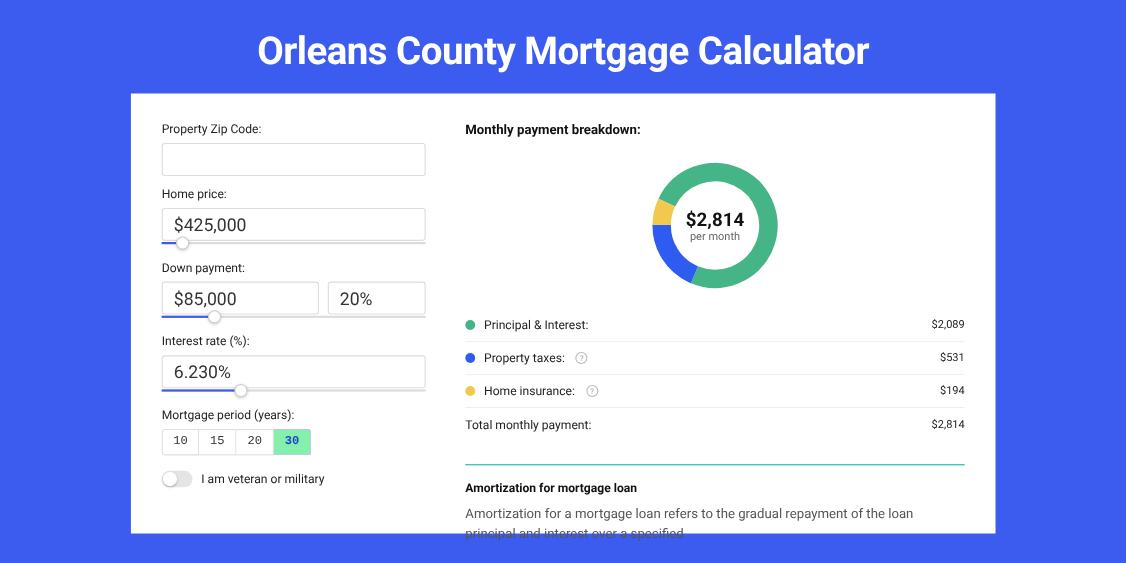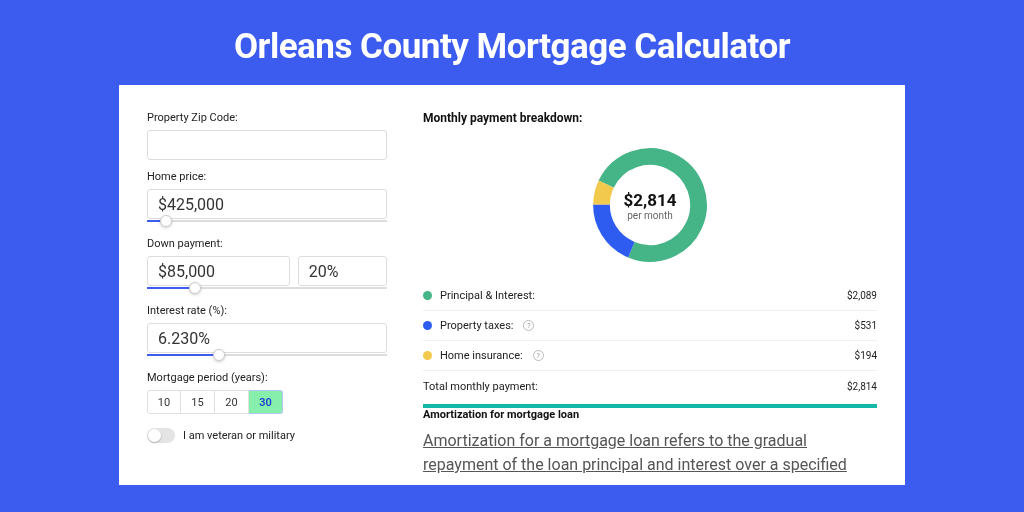--- a/index.html
+++ b/index.html
@@ -12,21 +12,21 @@
   .left-col .field-label:first-child { margin-top: 6px; }
   .text-input { width: 100%; height: 30px; border: 1px solid #ddd; border-radius: 3px; padding: 0 10px; font-size: 16px; color: #333; }
   .slider-track { position: relative; height: 12px; margin-top: -4px; }
   .slider-line { position: absolute; left: 0; right: 0; top: 5px; height: 2px; background: #dcdcdc; }
   .slider-fill { position: absolute; left: 0; top: 5px; height: 2px; background: #3c5cf0; }
   .slider-thumb { position: absolute; top: 0; width: 12px; height: 12px; background: #fff; border: 1px solid #ccc; border-radius: 50%; box-shadow: 0 1px 3px rgba(0,0,0,0.2); }
   .dp-row { display: flex; gap: 8px; }
   .dp-row .text-input:first-child { flex: 1.8; }
   .dp-row .text-input:last-child { flex: 1; }
   .period-row { display: flex; gap: 0; }
-  .period-btn { width: 34px; height: 24px; border: 1px solid #e0e0e0; background: #fff; font-size: 11px; color: #333; display: flex; align-items: center; justify-content: center; cursor: pointer; }
+  .period-btn { width: 34px; height: 24px; border: 1px solid #e0e0e0; background: #fff; font-size: 11px; color: #333; display: flex; align-items: center; justify-content: center; cursor: pointer; font-family: Liberation Mono, monospace; }
   .period-btn.active { background: #86efac; border-color: #b8c6f6; color: #1e3ed0; font-weight: 600; }
   .period-btn + .period-btn { border-left: none; }
   .period-btn:first-child { border-radius: 3px 0 0 3px; }
   .period-btn:last-child { border-radius: 0 3px 3px 0; }
   .toggle-row { display: flex; align-items: center; gap: 8px; margin-top: 14px; }
   .toggle { width: 28px; height: 15px; background: #e4e4e4; border-radius: 8px; position: relative; }
   .toggle-knob { position: absolute; left: 1px; top: 1px; width: 13px; height: 13px; background: #fff; border-radius: 50%; box-shadow: 0 1px 2px rgba(0,0,0,0.25); }
   .toggle-label { font-size: 11px; color: #222; }
   .section-title { font-size: 12px; font-weight: 700; color: #111; margin-top: 6px; margin-bottom: 10px; }
   .donut-wrap { display: flex; justify-content: center; padding: 6px 0 12px; }
@@ -37,23 +37,23 @@
   .donut-sub { font-size: 10px; color: #666; margin-top: 0; }
   .legend-row { display: flex; align-items: center; justify-content: space-between; padding: 8px 0; border-top: 1px solid #f0f0f0; }
   .legend-row:first-of-type { border-top: none; }
   .legend-left { display: flex; align-items: center; gap: 8px; }
   .dot { width: 9px; height: 9px; border-radius: 50%; }
   .legend-label { font-size: 11px; color: #222; }
   .legend-val { font-size: 10px; color: #222; }
   .info-icon { width: 11px; height: 11px; border: 1px solid #bbb; border-radius: 50%; display: inline-flex; align-items: center; justify-content: center; font-size: 7px; color: #999; margin-left: 2px; }
   .total-row { display: flex; align-items: center; justify-content: space-between; padding: 9px 0; border-top: 1px solid #eee; }
   .total-row .legend-label, .total-row .legend-val { font-weight: 400; }
-  .amort-box { border-top: 4px solid #14b8a6; margin-top: 2px; padding-top: 0; }
+  .amort-box { border-top: 1px solid #14b8a6; margin-top: 20px; padding-top: 14px; }
   .amort-title { font-size: 11px; font-weight: 700; color: #111; margin-bottom: 8px; }
-  .amort-text { font-size: 16px; color: #555; line-height: 1.5; text-decoration: underline; }
+  .amort-text { font-size: 12px; color: #555; line-height: 1.5; }
 </style>
 </head>
 <body>
 
 <h1 class="page-title">Orleans County Mortgage Calculator</h1>
 
 <div class="panel">
 
   <div class="left-col">
 

